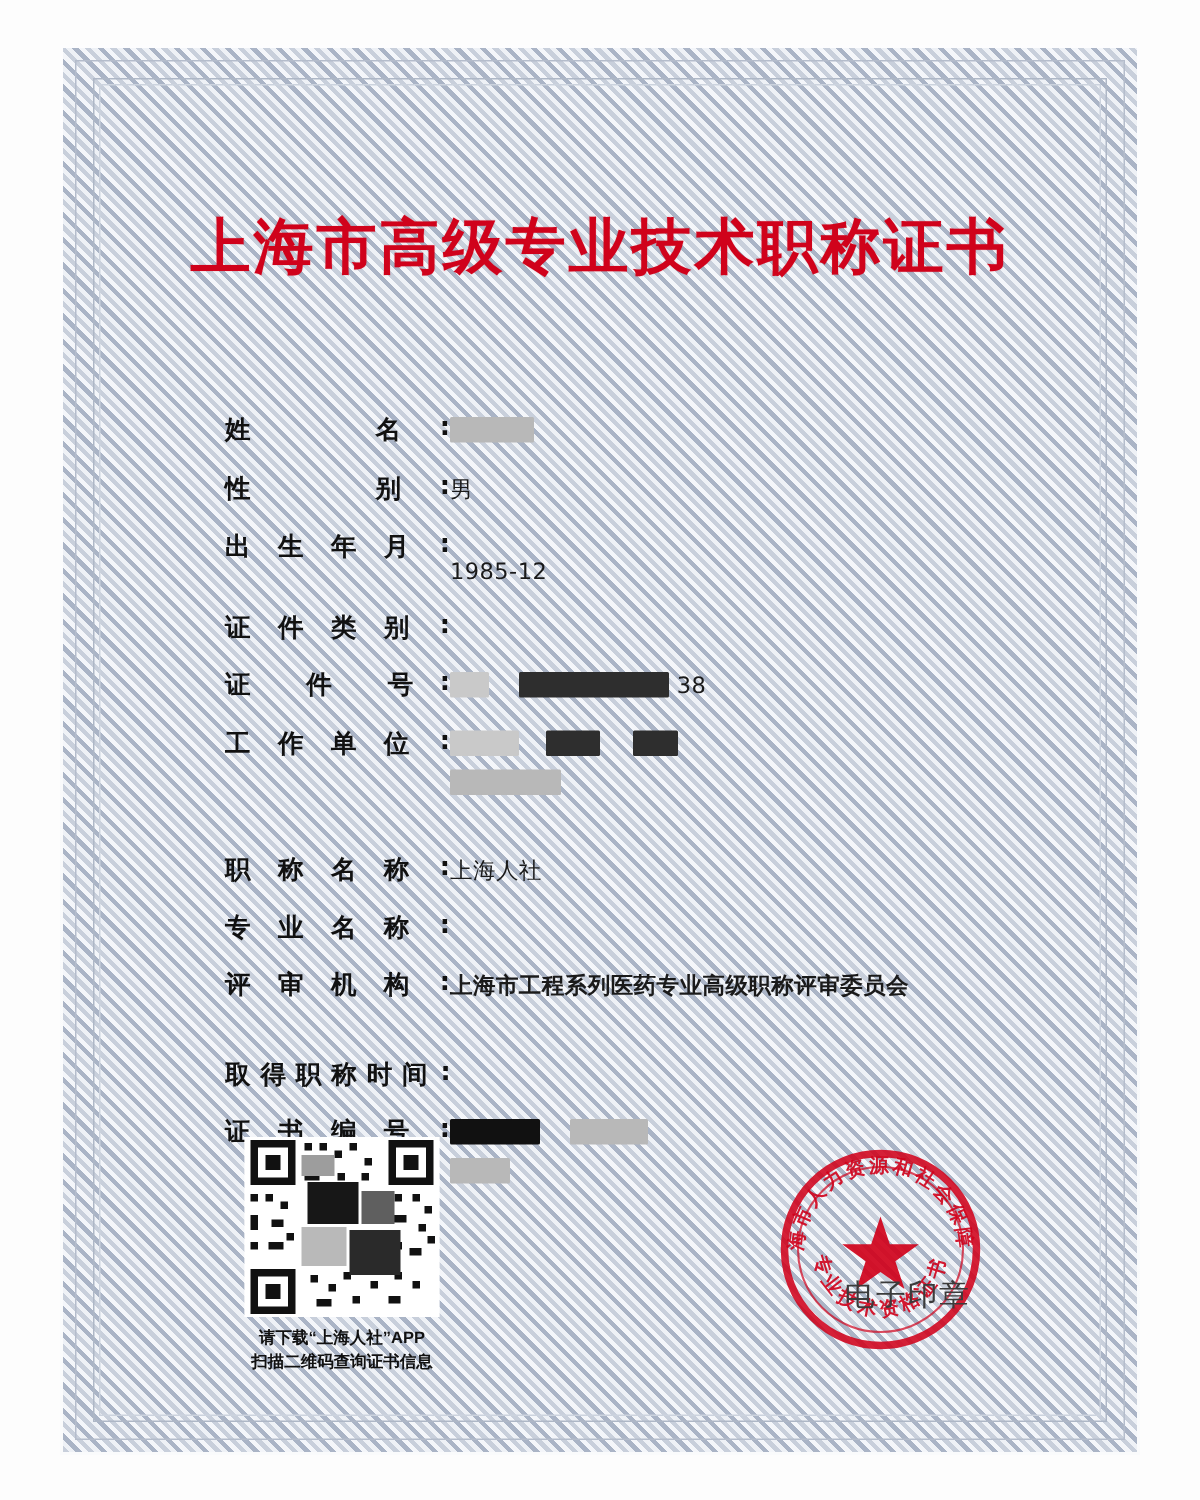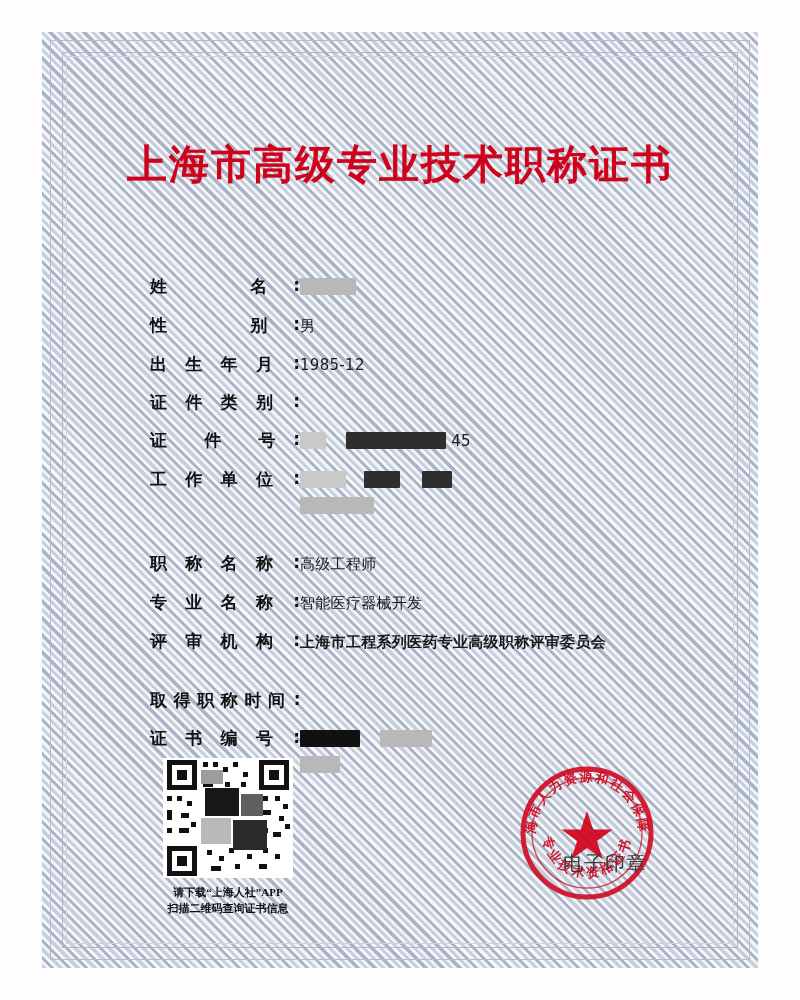--- a/index.html
+++ b/index.html
@@ -123,21 +123,21 @@
 
   .value {
     flex: 1 1 auto;
     font-family: "DejaVu Sans", "Liberation Sans", sans-serif;
     font-size: 15px;
     color: #1a1a1a;
     padding-top: 2px;
     line-height: 1.45;
     letter-spacing: 0.3px;
   }
-  .value.num { font-family: "DejaVu Sans", "Liberation Sans", sans-serif; font-size: 15px; }
+  .value.num { font-family: "DejaVu Sans", "Liberation Sans", sans-serif; font-size: 15px; margin-top: 16px; }
 
   
   .redact {
     display: inline-block;
     height: 17px;
     vertical-align: -3px;
     border-radius: 1px;
   }
   .r-grey   { background: #b8b8b8; }
   .r-grey2  { background: #c9c9c9; }
@@ -156,21 +156,21 @@
   }
   .qr {
     width: 130px;
     height: 120px;
     margin: 0 auto;
     position: relative;
     background: #ffffff;
   }
   .qr-caption {
     margin-top: 7px;
-    font-family: Liberation Serif, serif;
+    font-family: Liberation Sans, sans-serif;
     font-size: 11px;
     font-weight: bold;
     color: #111;
     line-height: 1.45;
   }
 
   
   .seal {
     position: absolute;
     left: 517px;
@@ -267,21 +267,21 @@
           <span class="ch">&nbsp;</span>
           <span class="ch">件</span>
           <span class="ch">&nbsp;</span>
           <span class="ch">号</span>
           <span class="colon">:</span>
       </div>
       <div class="value">
         <span class="redact r-grey2" style="width:26px;"></span>
         <span style="display:inline-block;width:10px;"></span>
         <span class="redact r-dark" style="width:100px;"></span>
-        <span class="num">45</span>
+        <span class="num">38</span>
       </div>
     </div>
 
     <div class="row">
       <div class="label">
         <span class="ch">工</span>
           <span class="ch">作</span>
           <span class="ch">单</span>
           <span class="ch">位</span>
           <span class="colon">:</span>
@@ -301,32 +301,31 @@
     </div>
 
     <div class="row group-gap">
       <div class="label">
         <span class="ch">职</span>
           <span class="ch">称</span>
           <span class="ch">名</span>
           <span class="ch">称</span>
           <span class="colon">:</span>
       </div>
-      <div class="value">高级工程师</div>
+      <div class="value">上海人社</div>
     </div>
 
     <div class="row">
       <div class="label">
         <span class="ch">专</span>
           <span class="ch">业</span>
           <span class="ch">名</span>
           <span class="ch">称</span>
           <span class="colon">:</span>
       </div>
-      <div class="value">智能医疗器械开发</div>
     </div>
 
     <div class="row">
       <div class="label">
         <span class="ch">评</span>
           <span class="ch">审</span>
           <span class="ch">机</span>
           <span class="ch">构</span>
           <span class="colon">:</span>
       </div>

